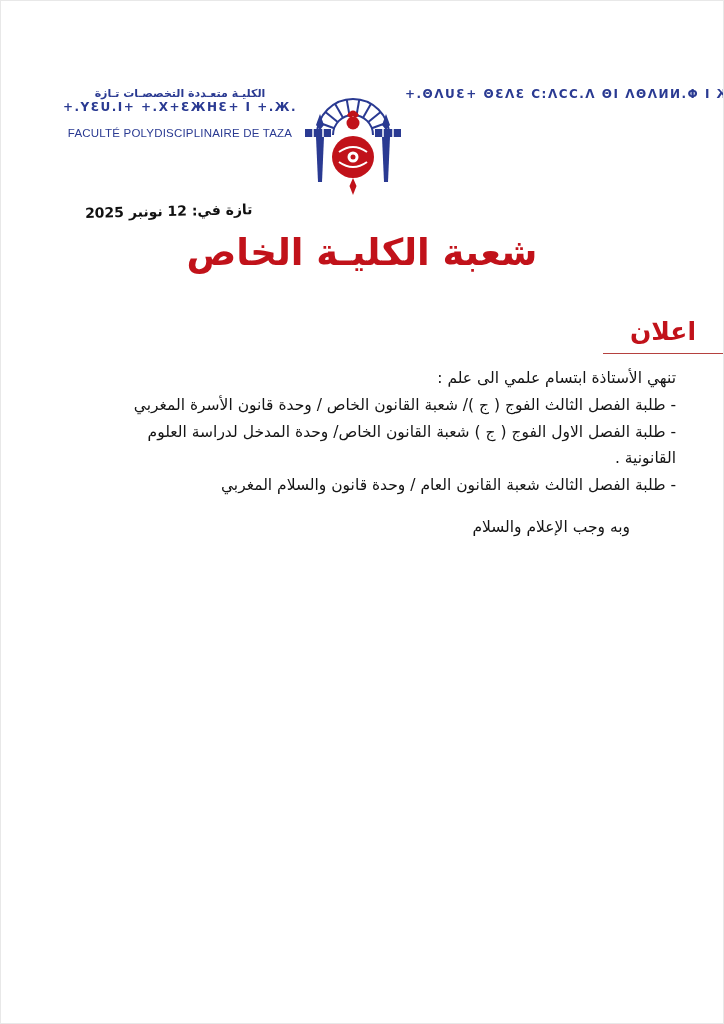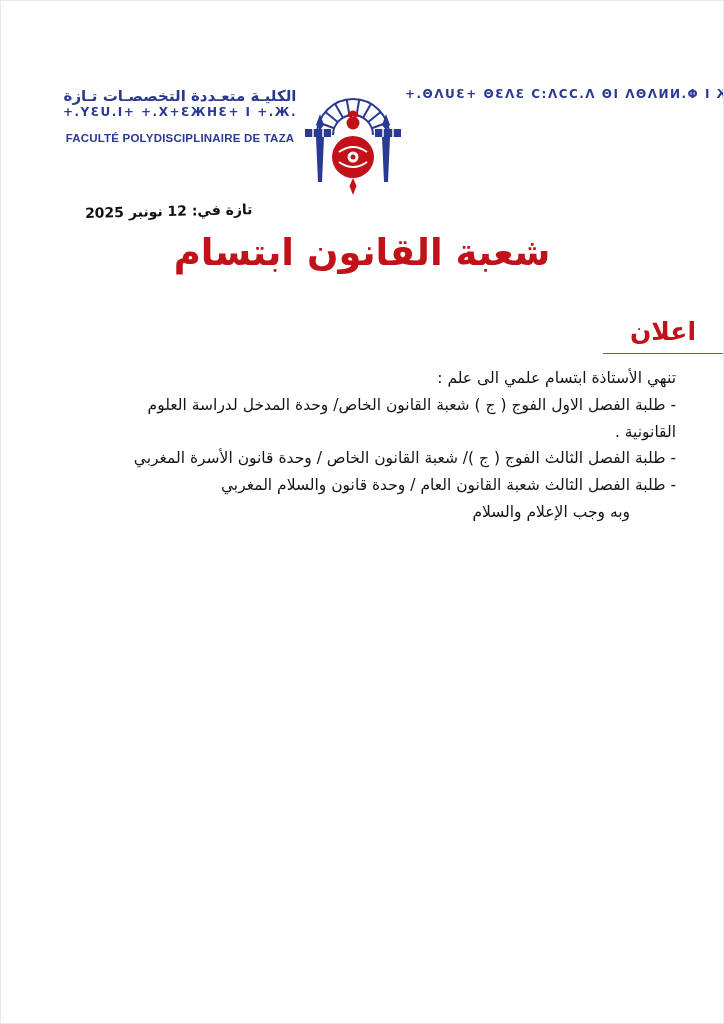--- a/index.html
+++ b/index.html
@@ -15,29 +15,29 @@
   }
   
   .header{
     position:absolute;top:86px;left:56px;width:614px;
     display:flex;align-items:flex-start;
   }
   .inst-block{text-align:center;}
   .inst-block.left{width:250px;}
   .inst-block.right{width:266px;margin-left:2px;}
   .inst-ar{
-    color:#2a3a92;font-weight:bold;font-size:15px;
+    color:#2a3a92;font-weight:bold;font-size:11px;
     direction:rtl;white-space:nowrap;line-height:1.2;
   }
   .inst-tf{
     color:#2a3a92;font-weight:bold;font-size:12px;
     letter-spacing:1.5px;white-space:nowrap;
   }
   .inst-fr{
-    color:#2a3a92;font-weight:bold;font-size:11.5px;
+    color:#2a3a92;font-weight:normal;font-size:11.5px;
     font-family:"Liberation Sans",sans-serif;
     white-space:nowrap;margin-top:13px;letter-spacing:.2px;
   }
   .emblem{width:100px;height:116px;margin:-2px 0 0 0;flex:none;}
   
   .date-line{
     position:absolute;top:202px;left:84px;
     direction:rtl;font-weight:bold;font-size:14px;color:#111;
     transform:rotate(-1.3deg);white-space:nowrap;
   }
@@ -56,21 +56,21 @@
     display:inline-block;padding:0 27px 7px 27px;
     border-bottom:1.5px solid #b5413f;
   }
   
   .body-text{
     position:absolute;top:364px;left:96px;right:47px;
     direction:rtl;text-align:right;
     color:#141414;font-size:15.5px;line-height:26.8px;
   }
   .body-text .para{text-align:justify;}
-  .body-text .closing{padding-right:46px;}
+  .body-text .closing{padding-right:46px;margin-top:15px;}
 </style>
 </head>
 <body>
 
 <div class="page">
 
   <div class="header">
 
     <div class="inst-block left">
       <div class="inst-ar">الكليـة متعـددة التخصصـات تـازة</div>
@@ -116,26 +116,26 @@
     </svg>
 
     <div class="inst-block right">
       <div class="inst-tf">+.ΘΛUƐ+ ΘƐΛƐ C:ΛCC.Λ ΘI ΛΘΛИИ.Φ I Ж.Θ</div>
     </div>
 
   </div>
 
   <div class="date-line">تازة  في:  12 نونبر  2025</div>
 
-  <div class="doc-title">شعبة القانون ابتسام</div>
+  <div class="doc-title">شعبة الكليـة الخاص</div>
   <div class="doc-subtitle">
     <span>اعلان</span>
   </div>
 
   <div class="body-text">
     <div class="intro">تنهي  الأستاذة ابتسام علمي الى علم :</div>
+    <div class="item">- طلبة الفصل الثالث الفوج ( ج )/ شعبة القانون الخاص / وحدة قانون الأسرة المغربي</div>
     <div class="item">- طلبة الفصل الاول  الفوج ( ج ) شعبة القانون الخاص/ وحدة المدخل لدراسة العلوم القانونية .</div>
-    <div class="item">- طلبة الفصل الثالث الفوج ( ج )/ شعبة القانون الخاص / وحدة قانون الأسرة المغربي</div>
     <div class="item">-  طلبة الفصل الثالث  شعبة القانون العام / وحدة قانون والسلام المغربي</div>
     <div class="closing">وبه وجب الإعلام والسلام</div>
   </div>
 
 </div>
 
 </body></html>

